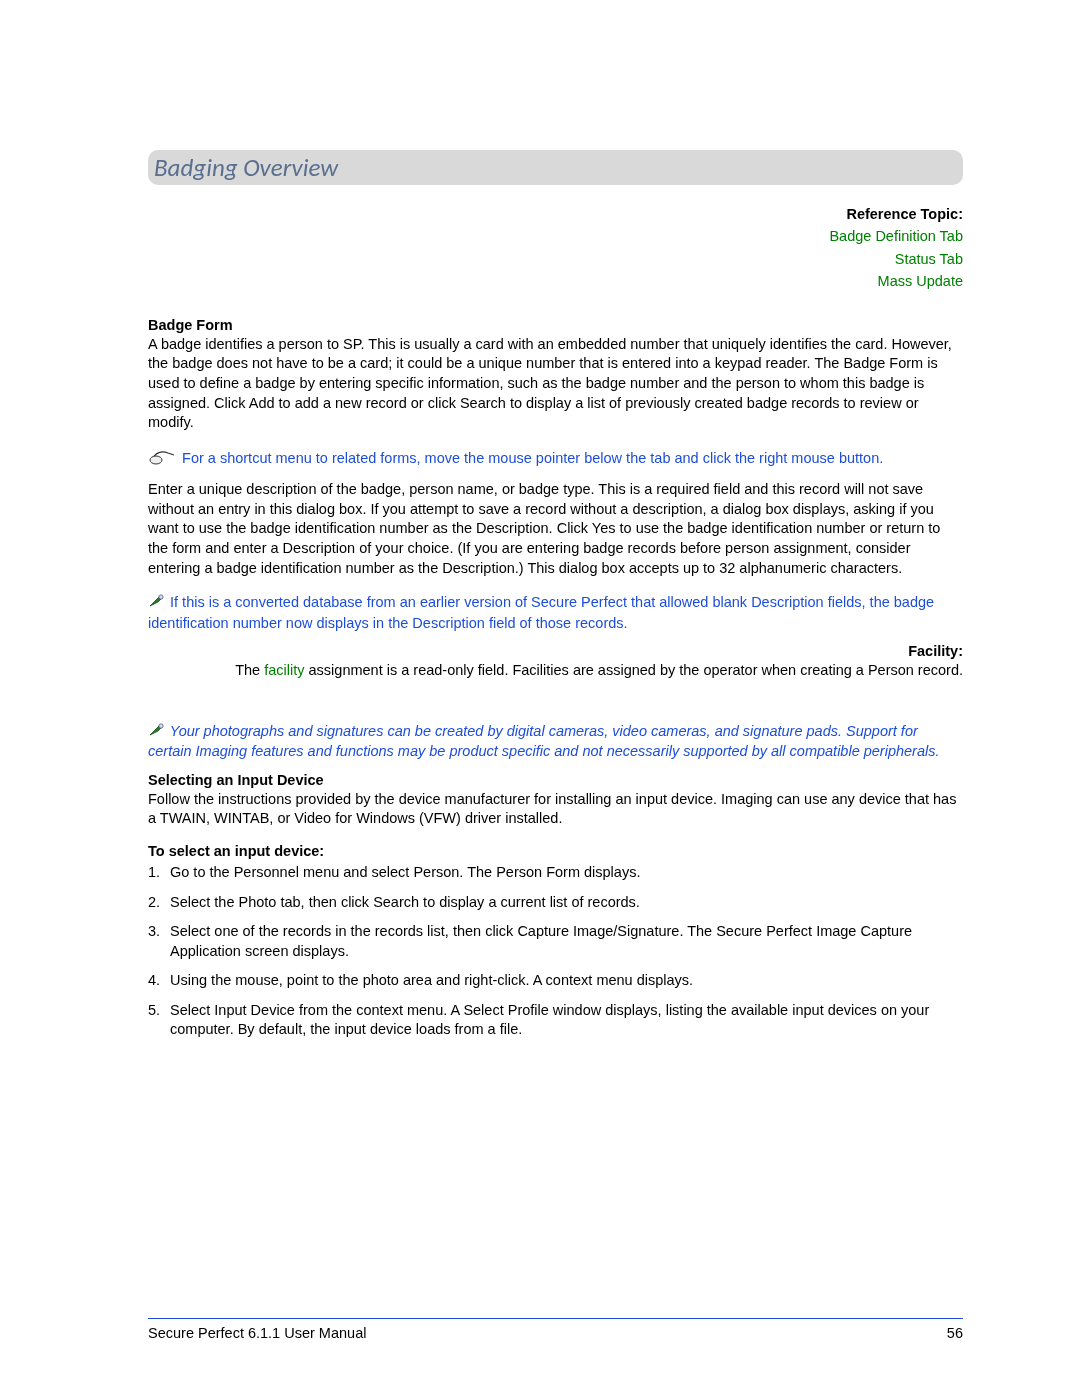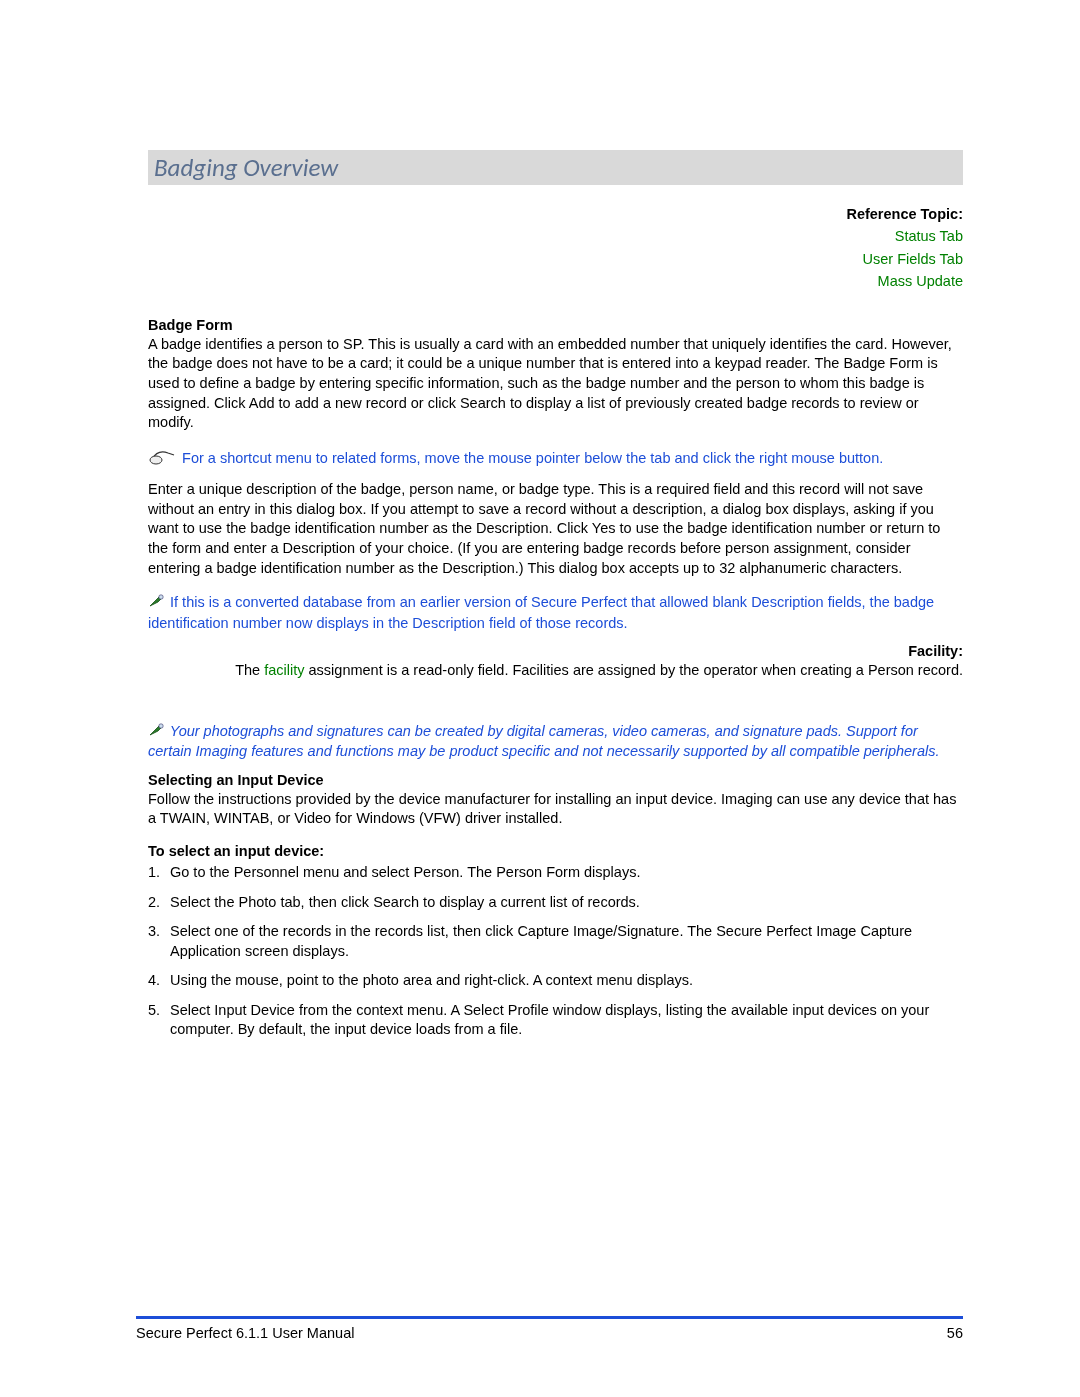--- a/index.html
+++ b/index.html
@@ -18,20 +18,21 @@
     padding: 150px 117px 60px 148px;
   }
   .section-header {
     background: #d9d9d9;
     font-style: italic;
     font-family: Calibri, Arial, sans-serif;
     font-size: 25px;
     color: #5a6f8f;
     padding: 2px 6px;
     margin-bottom: 18px;
+    border-radius: 10px;
   }
   .ref-box {
     text-align: right;
     margin-bottom: 24px;
     line-height: 1.55;
   }
   .ref-label {
     font-weight: bold;
   }
   .link {
@@ -60,42 +61,42 @@
     margin: 4px 0 0 16px;
     padding: 0;
   }
   ol li {
     padding-left: 6px;
     margin-bottom: 10px;
     line-height: 1.35;
   }
   .footer {
     position: absolute;
-    left: 136px;
+    left: 148px;
     right: 117px;
     bottom: 56px;
-    border-top: 3px solid #1d4ed8;
+    border-top: 1px solid #1d4ed8;
     padding-top: 6px;
     font-size: 14.5px;
     display: flex;
     justify-content: space-between;
   }
   .bold { font-weight: normal; }
 </style>
 </head>
 <body>
 
 <div class="page">
 
   <div class="section-header">Badging Overview</div>
 
   <div class="ref-box">
     <div class="ref-label">Reference Topic:</div>
+    <div class="link">Badge Definition Tab</div>
     <div class="link">Status Tab</div>
-    <div class="link">User Fields Tab</div>
     <div class="link">Mass Update</div>
   </div>
 
   <div class="block">
     <div class="sub-head">Badge Form</div>
     <p>
       <span>A badge identifies a person to SP. This is usually a card with an embedded number that uniquely identifies the card. However, the badge does not have to be a card; it could be a unique number that is entered into a keypad reader. The Badge Form is used to define a badge by entering specific information, such as the badge number and the person to whom this badge is assigned. Click </span><span class="bold">Add</span><span> to add a new record or click </span><span class="bold">Search</span><span> to display a list of previously created badge records to review or modify.</span>
     </p>
   </div>
 

